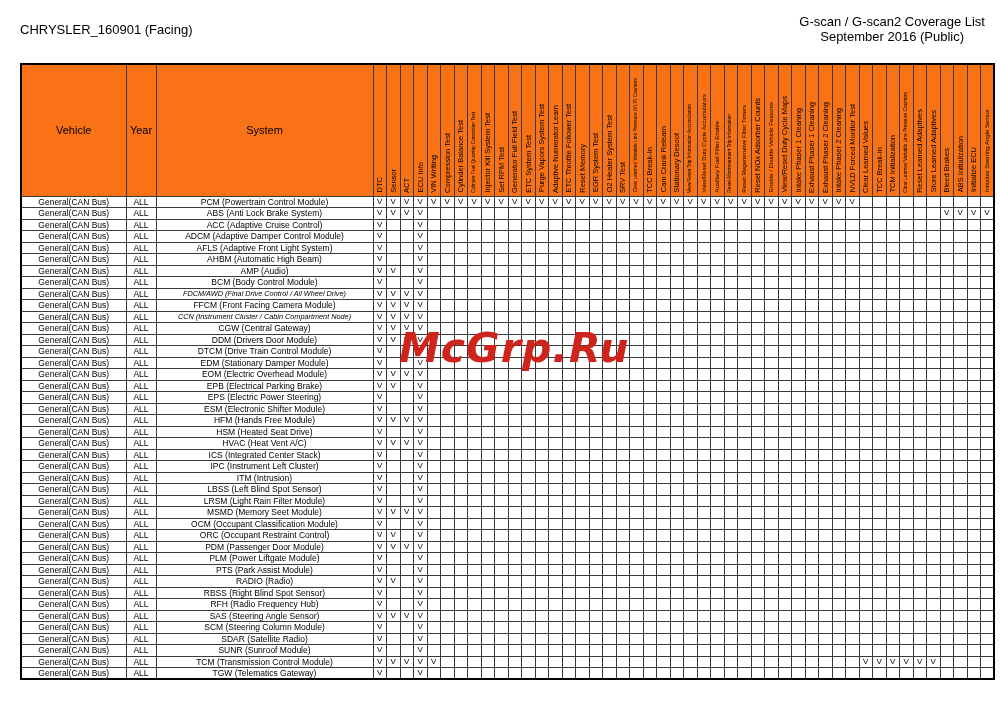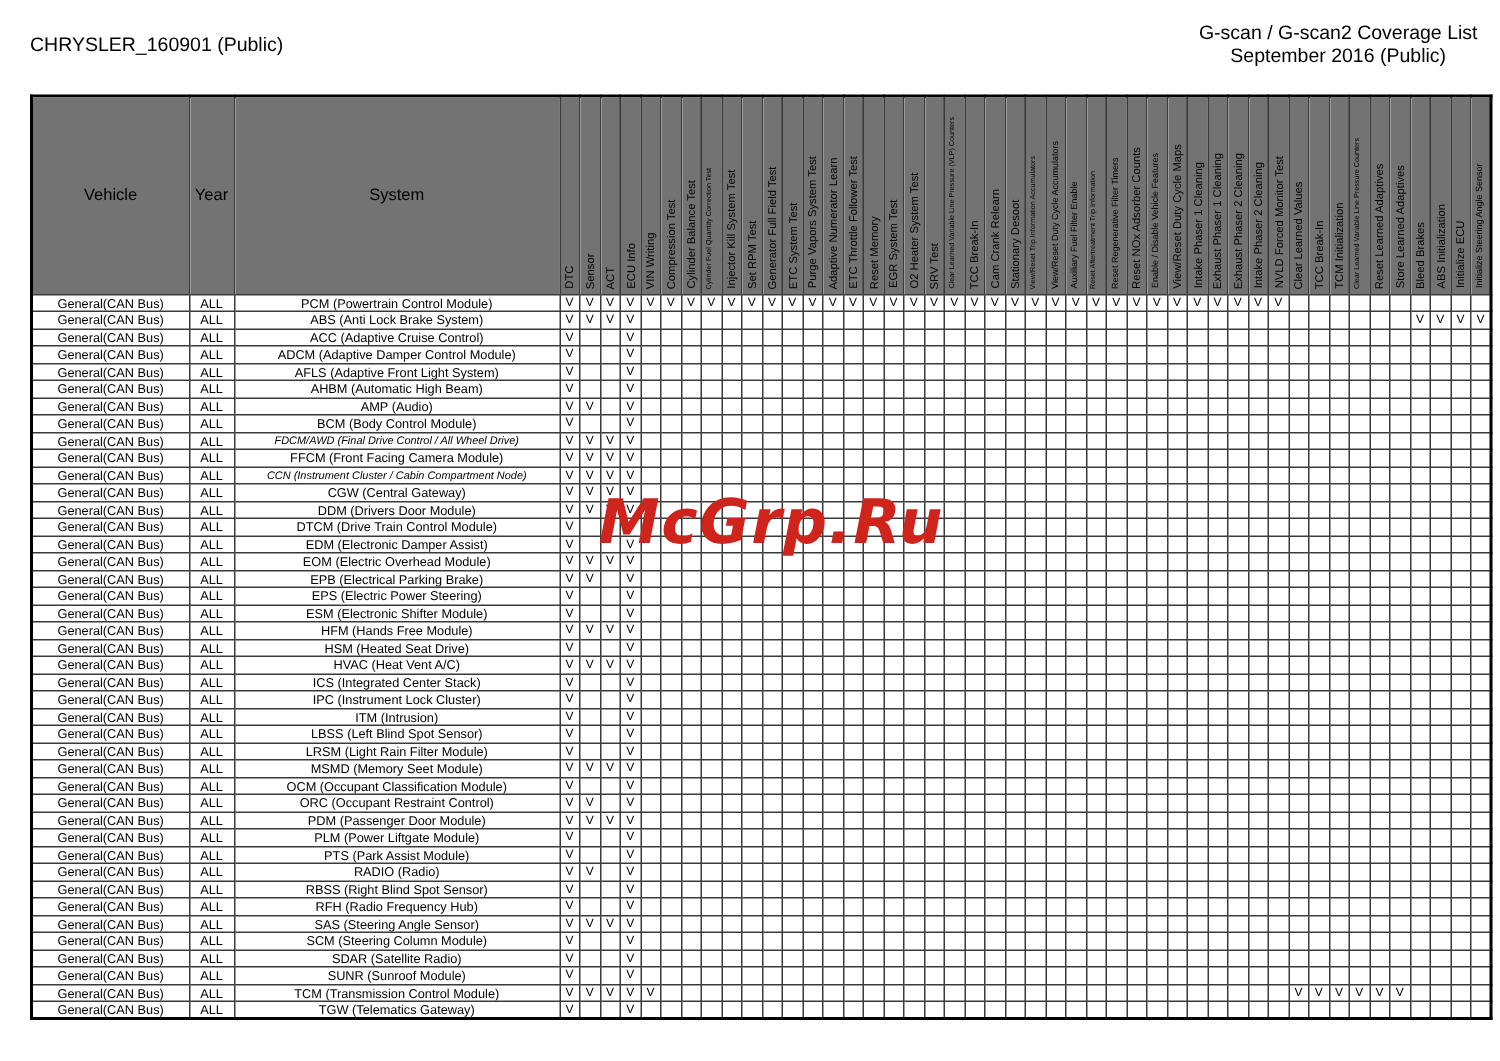--- a/index.html
+++ b/index.html
@@ -7,21 +7,21 @@
   body { font-family: "Liberation Sans", sans-serif; color: #000; position: relative; }
 
   .doc-title { position: absolute; left: 20px; top: 22px; font-size: 13px; }
   .doc-right { position: absolute; right: 15px; top: 14px; text-align: center; font-size: 13px; line-height: 15px; }
 
   table.coverage { position: absolute; left: 20px; top: 63px; width: 973px;
     border-collapse: collapse; table-layout: fixed; }
   table.coverage th, table.coverage td { border: 1px solid #3a3a3a; overflow: hidden; }
   table.coverage { border: 2px solid #000; }
 
-  thead th { background: #737373; vertical-align: middle; text-align: center; height: 132px; padding: 0; }
+  thead th { background: #f97316; vertical-align: middle; text-align: center; height: 132px; padding: 0; }
   thead th.fixed { font-size: 11px; font-weight: normal; }
   thead th.fn { vertical-align: bottom; }
 
   .rot { writing-mode: vertical-rl; transform: rotate(180deg); white-space: nowrap;
     margin: 0 auto; padding-top: 3px; font-weight: normal; line-height: 1; display: block; }
   .rot.s1 { font-size: 7.5px; }
   .rot.s2 { font-size: 6px; }
   .rot.s3 { font-size: 4.8px; }
 
   tbody td { height: 11.5px; font-size: 8.5px; line-height: 10px; text-align: center;
@@ -29,21 +29,21 @@
   tbody td.check { font-size: 8px; }
   tbody td.sys.tight { font-size: 7.3px; font-style: italic; }
 
   .watermark { position: absolute; left: 399px; top: 324px; z-index: 5;
     font-family: "DejaVu Sans", sans-serif; font-style: italic; font-weight: bold;
     font-size: 41px; color: #cf241c; letter-spacing: 1px; pointer-events: none; }
 </style>
 </head>
 <body>
 
-<div class="doc-title">CHRYSLER_160901 (Public)</div>
+<div class="doc-title">CHRYSLER_160901 (Facing)</div>
 
 <div class="doc-right">
   <div>G-scan / G-scan2 Coverage List</div>
   <div>September 2016 (Public)</div>
 </div>
 
 <table class="coverage">
   <colgroup id="cols">
       <col style="width: 105px;">
       <col style="width: 30px;">
@@ -951,21 +951,21 @@
         <td class="check"></td>
         <td class="check"></td>
         <td class="check"></td>
         <td class="check"></td>
         <td class="check"></td>
         <td class="check"></td>
       </tr>
       <tr>
         <td>General(CAN Bus)</td>
         <td>ALL</td>
-        <td class="sys">EDM (Electronic Damper Assist)</td>
+        <td class="sys">EDM (Stationary Damper Module)</td>
         <td class="check">V</td>
         <td class="check"></td>
         <td class="check"></td>
         <td class="check">V</td>
         <td class="check"></td>
         <td class="check"></td>
         <td class="check"></td>
         <td class="check"></td>
         <td class="check"></td>
         <td class="check"></td>
@@ -1410,21 +1410,21 @@
         <td class="check"></td>
         <td class="check"></td>
         <td class="check"></td>
         <td class="check"></td>
         <td class="check"></td>
         <td class="check"></td>
       </tr>
       <tr>
         <td>General(CAN Bus)</td>
         <td>ALL</td>
-        <td class="sys">IPC (Instrument Lock Cluster)</td>
+        <td class="sys">IPC (Instrument Left Cluster)</td>
         <td class="check">V</td>
         <td class="check"></td>
         <td class="check"></td>
         <td class="check">V</td>
         <td class="check"></td>
         <td class="check"></td>
         <td class="check"></td>
         <td class="check"></td>
         <td class="check"></td>
         <td class="check"></td>

